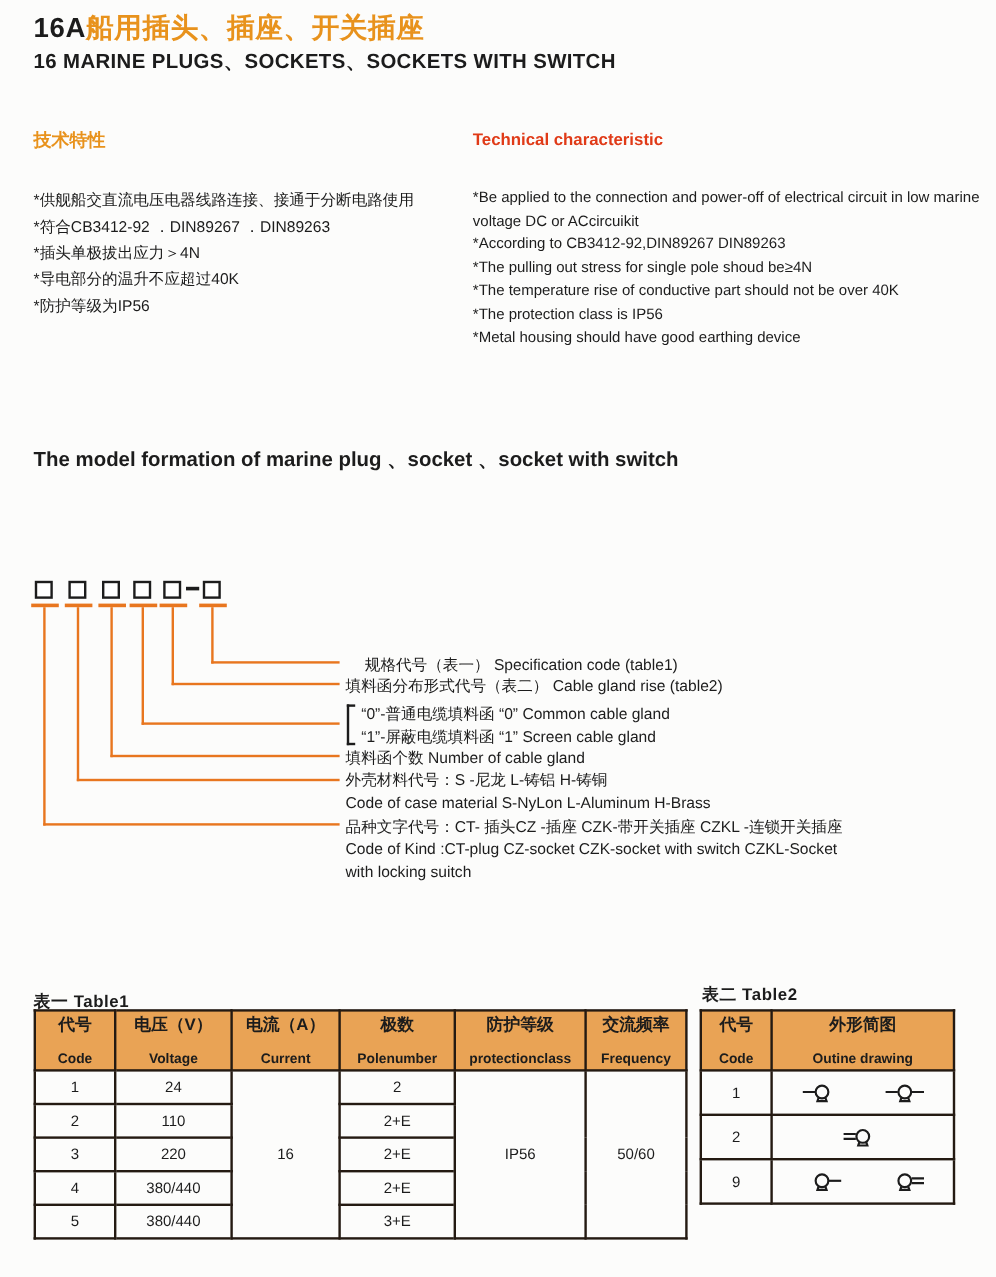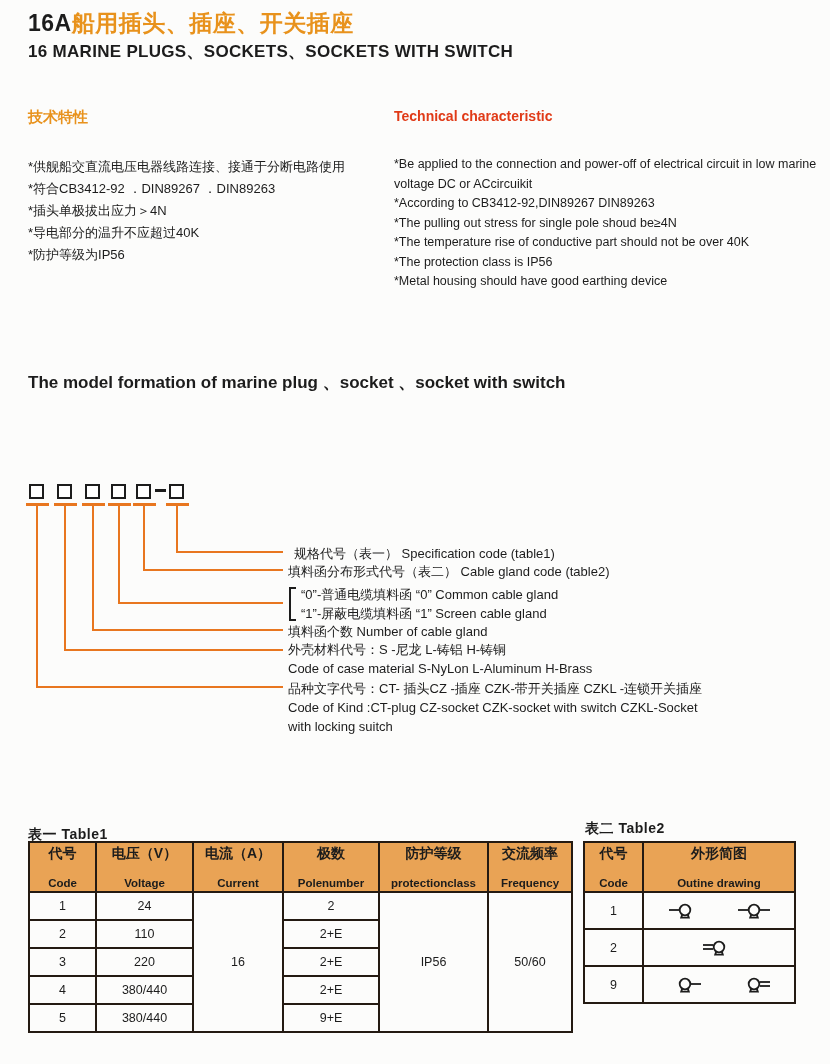--- a/index.html
+++ b/index.html
@@ -114,22 +114,22 @@
     <div class="vline" style="left:143px;top:506px;height:65px"></div>
     <div class="vline" style="left:176px;top:506px;height:47px"></div>
 
     <div class="hline" style="left:36px;top:686px;width:247px"></div>
     <div class="hline" style="left:64px;top:649px;width:219px"></div>
     <div class="hline" style="left:92px;top:629px;width:191px"></div>
     <div class="hline" style="left:118px;top:602px;width:165px"></div>
     <div class="hline" style="left:143px;top:569px;width:140px"></div>
     <div class="hline" style="left:176px;top:551px;width:107px"></div>
 
-    <div class="dlabel" style="left:294px;top:544px">规格代号（表一） Specification code (table1)</div>
-    <div class="dlabel" style="left:288px;top:562px">填料函分布形式代号（表二） Cable gland code (table2)</div>
+    <div class="dlabel" style="left:304px;top:544px">规格代号（表一） Specification code (table1)</div>
+    <div class="dlabel" style="left:288px;top:562px">填料函分布形式代号（表二） Cable gland rise (table2)</div>
     <div class="dbracket"></div>
     <div class="dlabel" style="left:301px;top:585px">
       <div>“0”-普通电缆填料函 “0” Common cable gland</div>
       <div>“1”-屏蔽电缆填料函 “1” Screen cable gland</div>
     </div>
     <div class="dlabel" style="left:288px;top:622px">填料函个数 Number of cable gland</div>
     <div class="dlabel" style="left:288px;top:640px">
       <div>外壳材料代号：S -尼龙 L-铸铝 H-铸铜</div>
       <div>Code of case material S-NyLon L-Aluminum H-Brass</div>
     </div>
@@ -198,21 +198,21 @@
         <td>2+E</td>
       </tr>
       <tr>
         <td>4</td>
         <td>380/440</td>
         <td>2+E</td>
       </tr>
       <tr>
         <td>5</td>
         <td>380/440</td>
-        <td>9+E</td>
+        <td>3+E</td>
       </tr>
     </tbody>
   </table>
 
   <div class="tbl-title" style="left:585px;top:820px">表二  Table2</div>
   <table class="t2">
     <colgroup>
         <col style="width:59px">
         <col style="width:152px">
       </colgroup>

